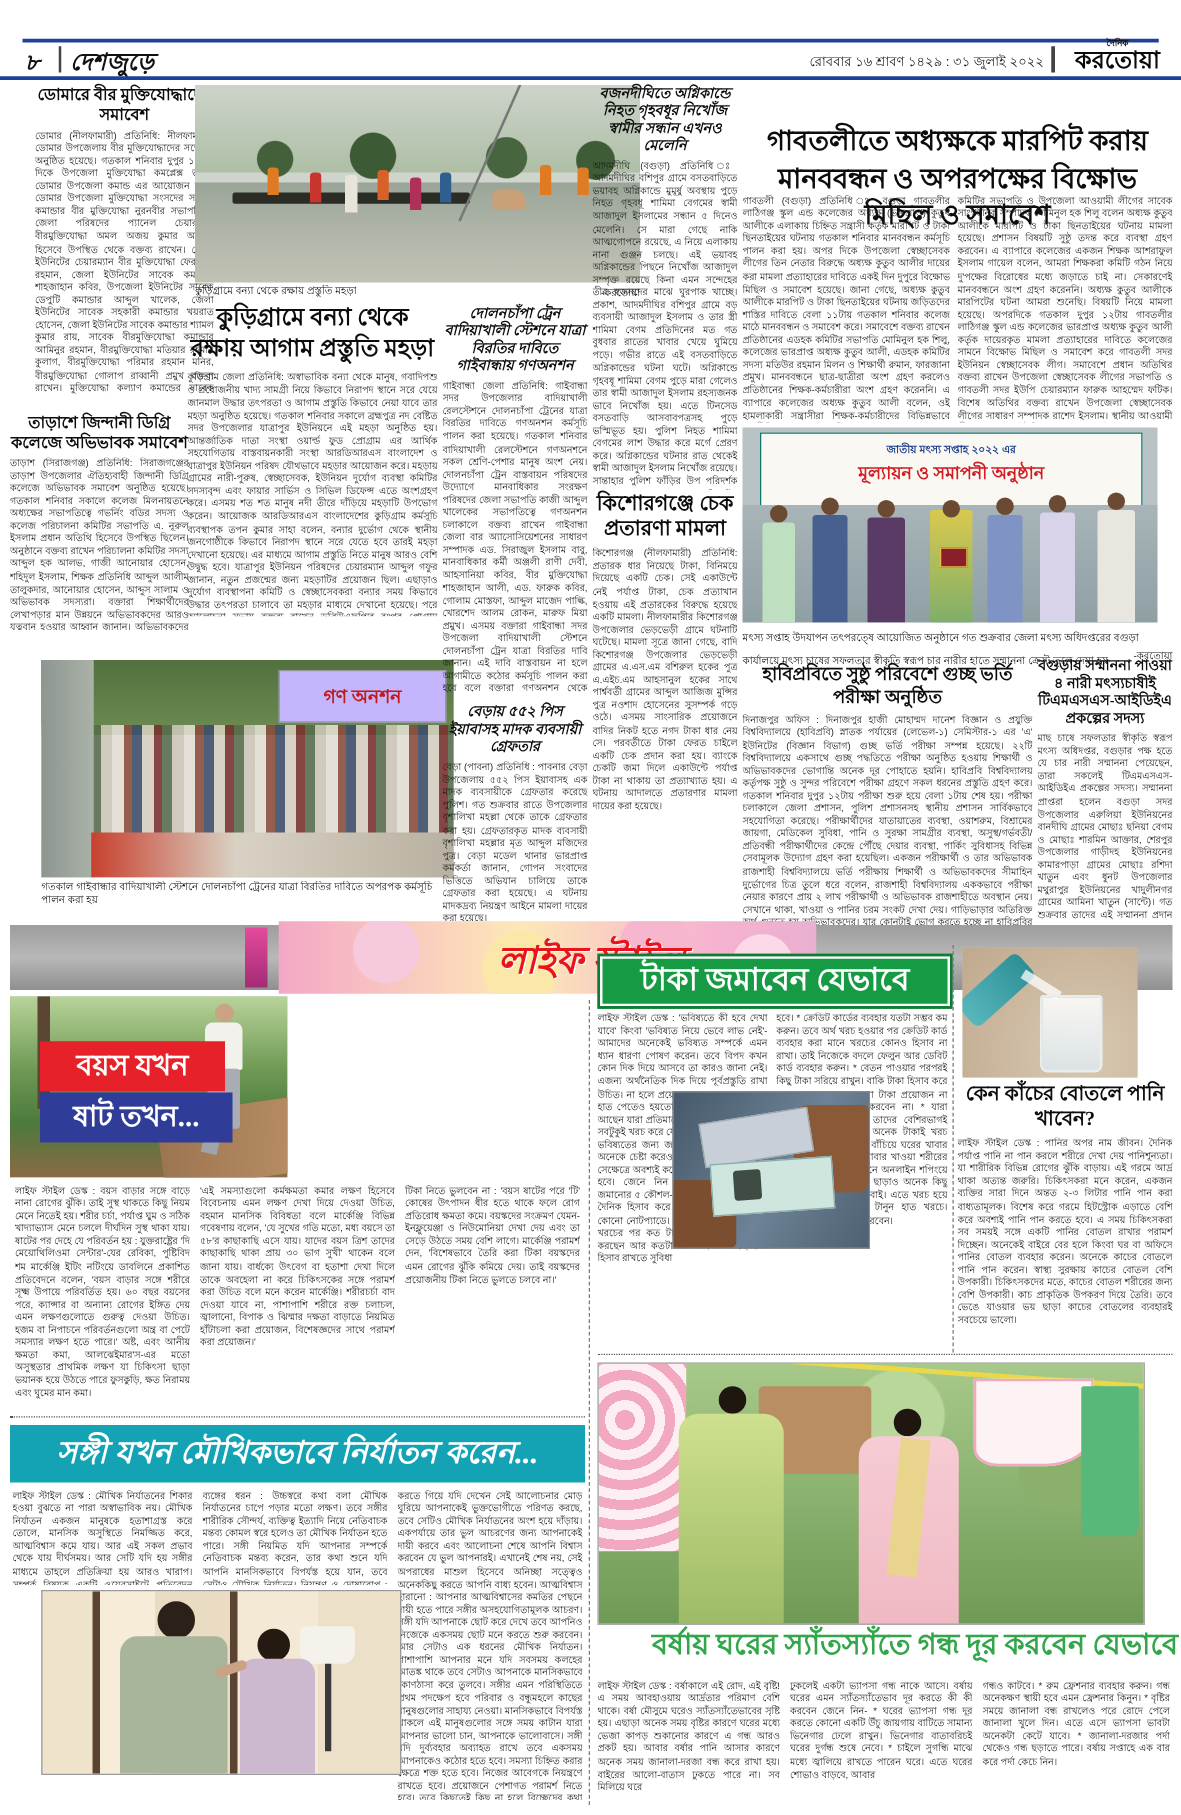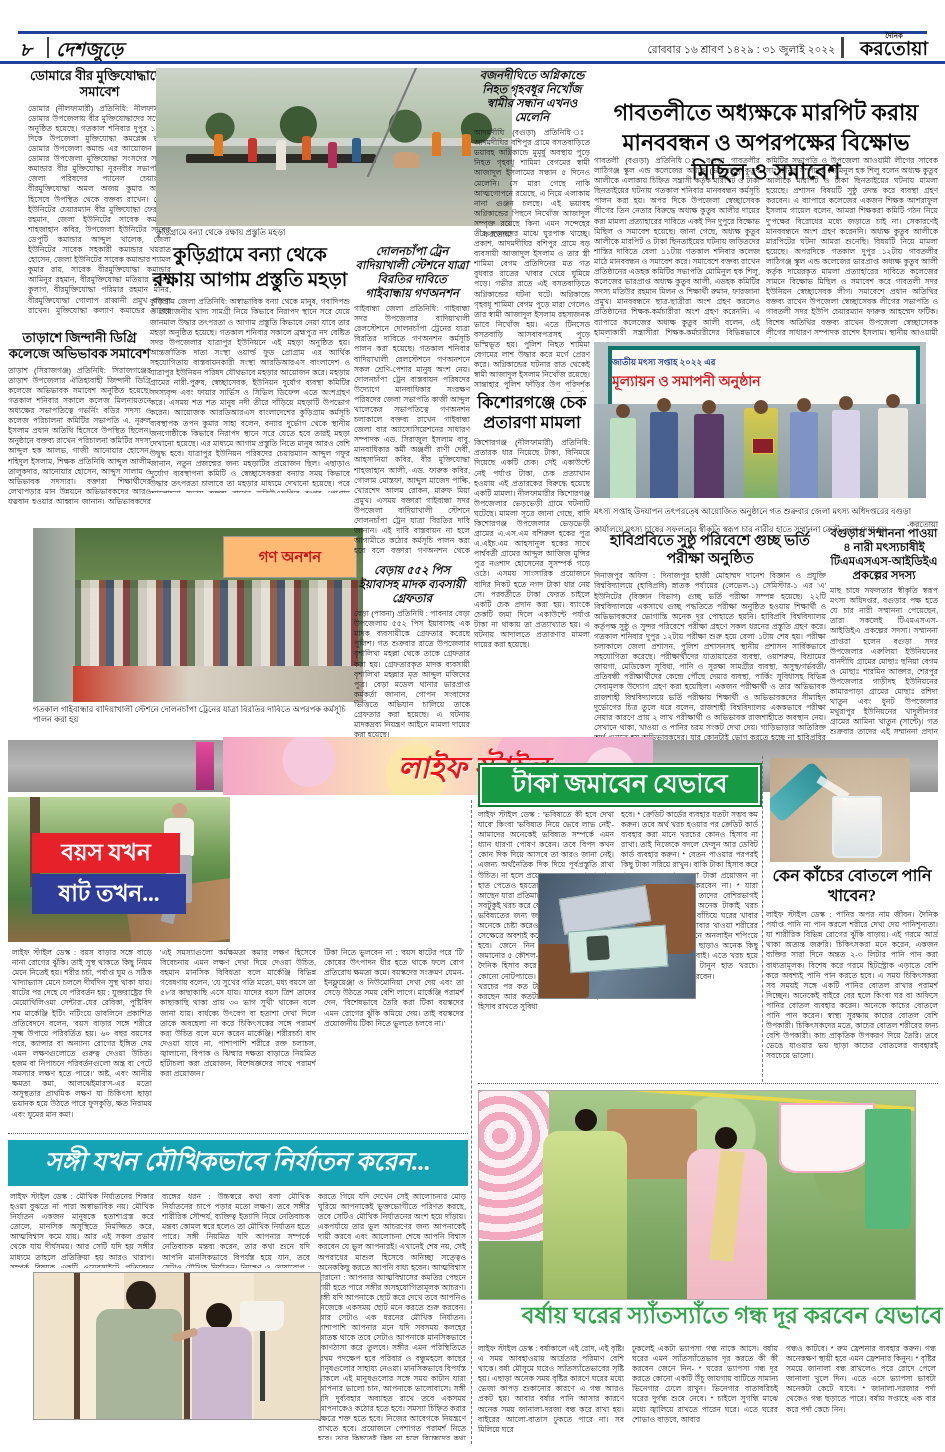--- a/index.html
+++ b/index.html
@@ -70,21 +70,21 @@
   <div class="abs" style="left:150px;top:243px;width:200px;">
     <h2 class="h-sm" style="font-size:19px;line-height:1.3;">কুড়িগ্রামে বন্যা থেকে রক্ষায় আগাম প্রস্তুতি মহড়া</h2>
     <p class="body" style="height:196px;margin-top:5px;">কুড়িগ্রাম জেলা প্রতিনিধি: অস্বাভাবিক বন্যা থেকে মানুষ, গবাদিপশু ও প্রয়োজনীয় খাদ্য সামগ্রী নিয়ে কিভাবে নিরাপদ স্থানে সরে যেয়ে জানমাল উদ্ধার তৎপরতা ও আগাম প্রস্তুতি কিভাবে নেয়া যাবে তার মহড়া অনুষ্ঠিত হয়েছে। গতকাল শনিবার সকালে ব্রহ্মপুত্র নদ বেষ্টিত সদর উপজেলার যাত্রাপুর ইউনিয়নে এই মহড়া অনুষ্ঠিত হয়। আন্তর্জাতিক দাতা সংস্থা ওয়ার্ল্ড ফুড প্রোগ্রাম এর আর্থিক সহযোগিতায় বাস্তবায়নকারী সংস্থা আরডিআরএস বাংলাদেশ ও যাত্রাপুর ইউনিয়ন পরিষদ যৌথভাবে মহড়ার আয়োজন করে। মহড়ায় গ্রামের নারী-পুরুষ, স্বেচ্ছাসেবক, ইউনিয়ন দুর্যোগ ব্যবস্থা কমিটির সদস্যবৃন্দ এবং ফায়ার সার্ভিস ও সিভিল ডিফেন্স এতে অংশগ্রহণ করে। এসময় শত শত মানুষ নদী তীরে দাঁড়িয়ে মহড়াটি উপভোগ করেন। আয়োজক আরডিআরএস বাংলাদেশের কুড়িগ্রাম কর্মসূচি ব্যবস্থাপক তপন কুমার সাহা বলেন, বন্যার দুর্ভোগ থেকে স্থানীয় জনগোষ্ঠীকে কিভাবে নিরাপদ স্থানে সরে যেতে হবে তারই মহড়া দেখানো হয়েছে। এর মাধ্যমে আগাম প্রস্তুতি নিতে মানুষ আরও বেশি উদ্বুদ্ধ হবে। যাত্রাপুর ইউনিয়ন পরিষদের চেয়ারম্যান আব্দুল গফুর জানান, নতুন প্রজন্মের জন্য মহড়াটির প্রয়োজন ছিল। এছাড়াও দুর্যোগ ব্যবস্থাপনা কমিটি ও স্বেচ্ছাসেবকরা বন্যার সময় কিভাবে উদ্ধার তৎপরতা চালাবে তা মহড়ার মাধ্যমে দেখানো হয়েছে। পরে আলোচনা সভায় বক্তব্য রাখেন ডব্লিউএফপি'র রংপুর প্রোগ্রাম এসোসিয়েট সালেক আলী, যাত্রাপুর ইউপি চেয়ারম্যান, ফায়ার সার্ভিসের উপ-সহকারী পরিচালক আলী আকন্দ, আরডিআরএস'র কর্মসূচি ব্যবস্থাপক তপন কুমার সাহা প্রমুখ।</p>
   </div>
 
   <div class="abs photo" style="left:33px;top:528px;width:330px;height:174px;">
     <div class="abs" style="left:0;top:0;width:330px;height:60px;background:linear-gradient(#51713f,#6d8b52);"></div>
     <div class="abs" style="left:0;top:52px;width:330px;height:92px;background:repeating-linear-gradient(90deg,#e8e3da 0 9px,#8a4a3a 9px 16px,#3a4a6a 16px 24px,#d9d2c4 24px 33px,#7a2d2d 33px 40px,#566b4a 40px 48px,#cfc9bb 48px 57px);opacity:.85;"></div>
     <div class="abs" style="left:0;top:0;width:42px;height:174px;background:linear-gradient(90deg,#8d968f,#aab2a8);"></div>
     <div class="abs" style="left:40px;top:138px;width:290px;height:36px;background:linear-gradient(90deg,#c8402f,#d9d2c4 40%,#b8b0a0);"></div>
-    <div class="abs" style="left:190px;top:8px;width:132px;height:40px;background:#fdba74;border:1px solid #999;display:flex;align-items:center;justify-content:center;">
+    <div class="abs" style="left:190px;top:8px;width:132px;height:40px;background:#c4b5fd;border:1px solid #999;display:flex;align-items:center;justify-content:center;">
       <span style="color:#c21a1a;font-weight:bold;font-size:15px;font-family:'Liberation Serif',serif;">গণ অনশন</span>
     </div>
   </div>
   <p class="abs cap" style="left:33px;top:705px;width:332px;height:26px;margin:0;">গতকাল গাইবান্ধার বাদিয়াখালী স্টেশনে দোলনচাঁপা ট্রেনের যাত্রা বিরতির দাবিতে অপরপক কর্মসূচি পালন করা হয়</p>
 
   <div class="abs" style="left:354px;top:244px;width:116px;">
     <h3 class="h-sm" style="font-size:11.5px;font-style:italic;">দোলনচাঁপা ট্রেন বাদিয়াখালী স্টেশনে যাত্রা বিরতির দাবিতে গাইবান্ধায় গণঅনশন</h3>
     <p class="body" style="height:252px;margin-top:4px;">গাইবান্ধা জেলা প্রতিনিধি: গাইবান্ধা সদর উপজেলার বাদিয়াখালী রেলস্টেশনে দোলনচাঁপা ট্রেনের যাত্রা বিরতির দাবিতে গণঅনশন কর্মসূচি পালন করা হয়েছে। গতকাল শনিবার বাদিয়াখালী রেলস্টেশনে গণঅনশনে সকল শ্রেণি-পেশার মানুষ অংশ নেয়। দোলনচাঁপা ট্রেন বাস্তবায়ন পরিষদের উদ্যোগে মানবাধিকার সংরক্ষণ পরিষদের জেলা সভাপতি কাজী আব্দুল খালেকের সভাপতিত্বে গণঅনশন চলাকালে বক্তব্য রাখেন গাইবান্ধা জেলা বার অ্যাসোসিয়েশনের সাধারণ সম্পাদক এড. সিরাজুল ইসলাম বাবু, মানবাধিকার কর্মী অঞ্জলী রাণী দেবী, আহসানিয়া কবির, বীর মুক্তিযোদ্ধা শাহজাহান আলী, এড. ফারুক কবির, গোলাম মোস্তফা, আব্দুল মাজেদ পাল্কি, খোরশেদ আলম রোকন, মারুফ মিয়া প্রমুখ। এসময় বক্তারা গাইবান্ধা সদর উপজেলা বাদিয়াখালী স্টেশনে দোলনচাঁপা ট্রেন যাত্রা বিরতির দাবি জানান। এই দাবি বাস্তবায়ন না হলে আগামীতে কঠোর কর্মসূচি পালন করা হবে বলে বক্তারা গণঅনশন থেকে ঘোষণা দেন। গণঅনশন শেষে বাদিয়াখালী স্টেশন মাস্টার বরাবরে একটি স্মারকলিপি প্রদান করা হয়।</p>
   </div>
   <div class="abs" style="left:354px;top:563px;width:116px;">
@@ -101,21 +101,21 @@
     <p class="body" style="height:262px;margin-top:5px;">কিশোরগঞ্জ (নীলফামারী) প্রতিনিধি: প্রতারক ধার নিয়েছে টাকা, বিনিময়ে দিয়েছে একটি চেক। সেই একাউন্টে নেই পর্যাপ্ত টাকা, চেক প্রত্যাখান হওয়ায় এই প্রতারকের বিরুদ্ধে হয়েছে একটি মামলা। নীলফামারীর কিশোরগঞ্জ উপজেলার ভেড়ভেড়ী গ্রামে ঘটনাটি ঘটেছে। মামলা সূত্রে জানা গেছে, বাদি কিশোরগঞ্জ উপজেলার ভেড়ভেড়ী গ্রামের এ.এস.এম বশিরুল হকের পুত্র এ.এইচ.এম আহসানুল হকের সাথে পার্শ্ববর্তী গ্রামের আব্দুল আজিজ মুন্সির পুত্র নওশাদ হোসেনের সুসম্পর্ক গড়ে ওঠে। এসময় সাংসারিক প্রয়োজনে বাদির নিকট হতে নগদ টাকা ধার নেয় সে। পরবর্তীতে টাকা ফেরত চাইলে একটি চেক প্রদান করা হয়। ব্যাংকে চেকটি জমা দিলে একাউন্টে পর্যাপ্ত টাকা না থাকায় তা প্রত্যাখ্যাত হয়। এ ঘটনায় আদালতে প্রতারণার মামলা দায়ের করা হয়েছে।</p>
   </div>
 
   <div class="abs" style="left:594px;top:66px;width:344px;">
     <h1 class="h-sm" style="font-size:22px;line-height:1.35;margin-top:32px;">গাবতলীতে অধ্যক্ষকে মারপিট করায় মানববন্ধন ও অপরপক্ষের বিক্ষোভ মিছিল ও সমাবেশ</h1>
   </div>
   <p class="abs body" style="left:594px;top:156px;width:166px;height:182px;">গাবতলী (বগুড়া) প্রতিনিধি ঃ বগুড়া গাবতলীর লাঠিগঞ্জ স্কুল এন্ড কলেজের অধ্যক্ষ (ভারপ্রাপ্ত) কুতুব আলীকে এলাকায় চিহ্নিত সন্ত্রাসী কর্তৃক মারপিট ও টাকা ছিনতাইয়ের ঘটনায় গতকাল শনিবার মানববন্ধন কর্মসূচি পালন করা হয়। অপর দিকে উপজেলা স্বেচ্ছাসেবক লীগের তিন নেতার বিরুদ্ধে অধ্যক্ষ কুতুব আলীর দায়ের করা মামলা প্রত্যাহারের দাবিতে একই দিন দুপুরে বিক্ষোভ মিছিল ও সমাবেশ হয়েছে। জানা গেছে, অধ্যক্ষ কুতুব আলীকে মারপিট ও টাকা ছিনতাইয়ের ঘটনায় জড়িতদের শাস্তির দাবিতে বেলা ১১টায় গতকাল শনিবার কলেজ মাঠে মানববন্ধন ও সমাবেশ করে। সমাবেশে বক্তব্য রাখেন প্রতিষ্ঠানের এডহক কমিটির সভাপতি মোমিনুল হক শিলু, কলেজের ভারপ্রাপ্ত অধ্যক্ষ কুতুব আলী, এডহক কমিটির সদস্য মতিউর রহমান মিলন ও শিক্ষার্থী রুমান, ফারজানা প্রমুখ। মানববন্ধনে ছাত্র-ছাত্রীরা অংশ গ্রহণ করলেও প্রতিষ্ঠানের শিক্ষক-কর্মচারীরা অংশ গ্রহণ করেননি। এ ব্যাপারে কলেজের অধ্যক্ষ কুতুব আলী বলেন, ওই হামলাকারী সন্ত্রাসীরা শিক্ষক-কর্মচারীদের বিভিন্নভাবে ভয়ভীতি দেখানোর ফলে শিক্ষকরা ভয়ে মানববন্ধনে অংশ গ্রহণ করেননি। এ ঘটনায় লাঠিগঞ্জ স্কুল এন্ড কলেজের এডহক</p>
   <p class="abs body" style="left:766px;top:156px;width:172px;height:182px;">কমিটির সভাপতি ও উপজেলা আওয়ামী লীগের সাবেক সাংগঠনিক সম্পাদক মোমিনুল হক শিলু বলেন অধ্যক্ষ কুতুব আলীকে মারপিট ও টাকা ছিনতাইয়ের ঘটনায় মামলা হয়েছে। প্রশাসন বিষয়টি সুষ্ঠু তদন্ত করে ব্যবস্থা গ্রহণ করবেন। এ ব্যাপারে কলেজের একজন শিক্ষক আশরাফুল ইসলাম গায়েল বলেন, আমরা শিক্ষকরা কমিটি গঠন নিয়ে দু'পক্ষের বিরোধের মধ্যে জড়াতে চাই না। সেকারণেই মানববন্ধনে অংশ গ্রহণ করেননি। অধ্যক্ষ কুতুব আলীকে মারপিটের ঘটনা আমরা শুনেছি। বিষয়টি নিয়ে মামলা হয়েছে। অপরদিকে গতকাল দুপুর ১২টায় গাবতলীর লাঠিগঞ্জ স্কুল এন্ড কলেজের ভারপ্রাপ্ত অধ্যক্ষ কুতুব আলী কর্তৃক দায়েরকৃত মামলা প্রত্যাহারের দাবিতে কলেজের সামনে বিক্ষোভ মিছিল ও সমাবেশ করে গাবতলী সদর ইউনিয়ন স্বেচ্ছাসেবক লীগ। সমাবেশে প্রধান অতিথির বক্তব্য রাখেন উপজেলা স্বেচ্ছাসেবক লীগের সভাপতি ও গাবতলী সদর ইউপি চেয়ারম্যান ফারুক আহম্মেদ ফটিক। বিশেষ অতিথির বক্তব্য রাখেন উপজেলা স্বেচ্ছাসেবক লীগের সাধারণ সম্পাদক রাশেদ ইসলাম। স্থানীয় আওয়ামী লীগ নেতা ও ইউপি সদস্য আবু সাইদ খান, নজরুল ইসলাম খান প্রমুখ।</p>
 
   <div class="abs photo" style="left:594px;top:342px;width:332px;height:156px;background:#b9c2c4;">
-    <div class="abs" style="left:14px;top:4px;width:304px;height:58px;background:#faf8f2;border:4px solid #0f766e;text-align:left;">
+    <div class="abs" style="left:14px;top:4px;width:304px;height:58px;background:#faf8f2;border:1px solid #0f766e;text-align:center;">
       <div style="font-size:8.5px;color:#23408e;font-weight:bold;margin-top:6px;">জাতীয় মৎস্য সপ্তাহ ২০২২ এর</div>
       <div style="font-size:14px;color:#d01d23;font-weight:bold;font-family:'Liberation Serif',serif;">মূল্যায়ন ও সমাপনী অনুষ্ঠান</div>
     </div>
     <div class="abs" style="left:0;top:62px;width:332px;height:94px;background:linear-gradient(#a8b4b8,#8fa0a5);"></div>
     <div class="person" style="left:16px;top:76px;width:26px;height:80px;background:#bfe0c0;"></div>
     <div class="head" style="left:22px;top:62px;width:14px;height:14px;"></div>
     <div class="person" style="left:56px;top:70px;width:28px;height:86px;background:#47608f;"></div>
     <div class="head" style="left:63px;top:56px;width:14px;height:14px;"></div>
     <div class="person" style="left:100px;top:72px;width:30px;height:84px;background:#5a3b66;"></div>
     <div class="head" style="left:108px;top:58px;width:14px;height:14px;"></div>

